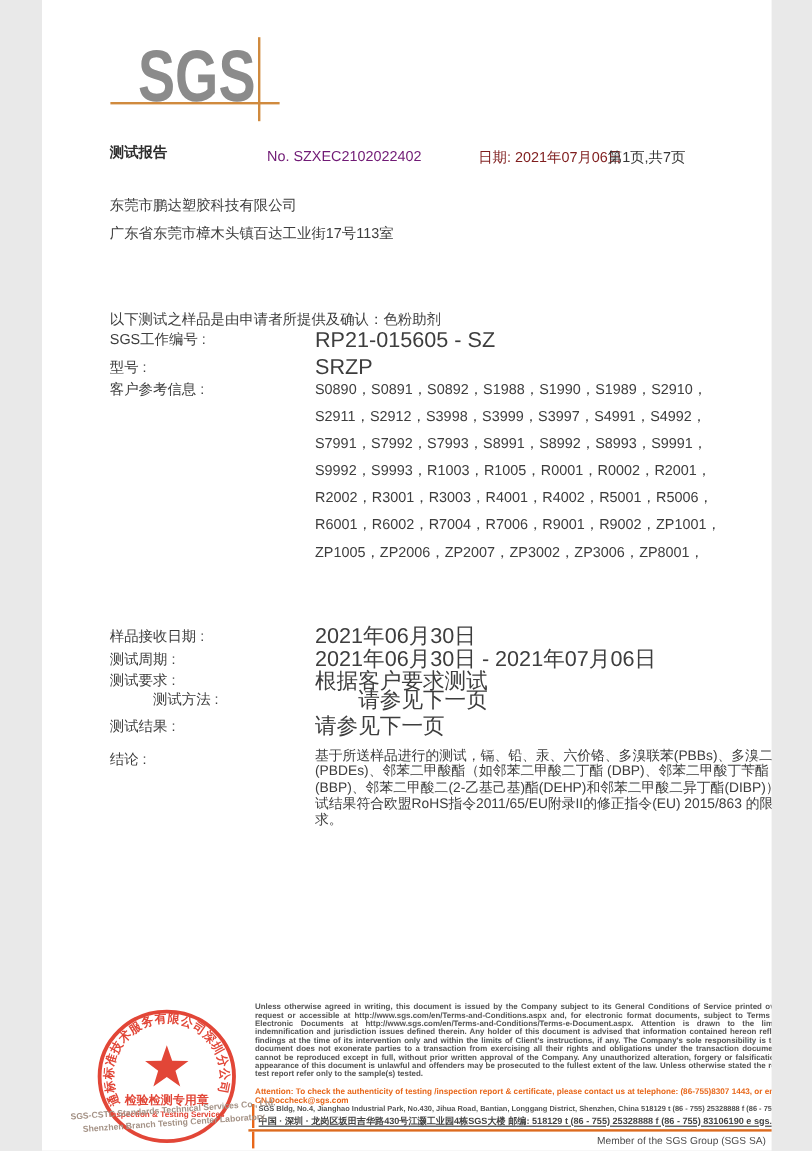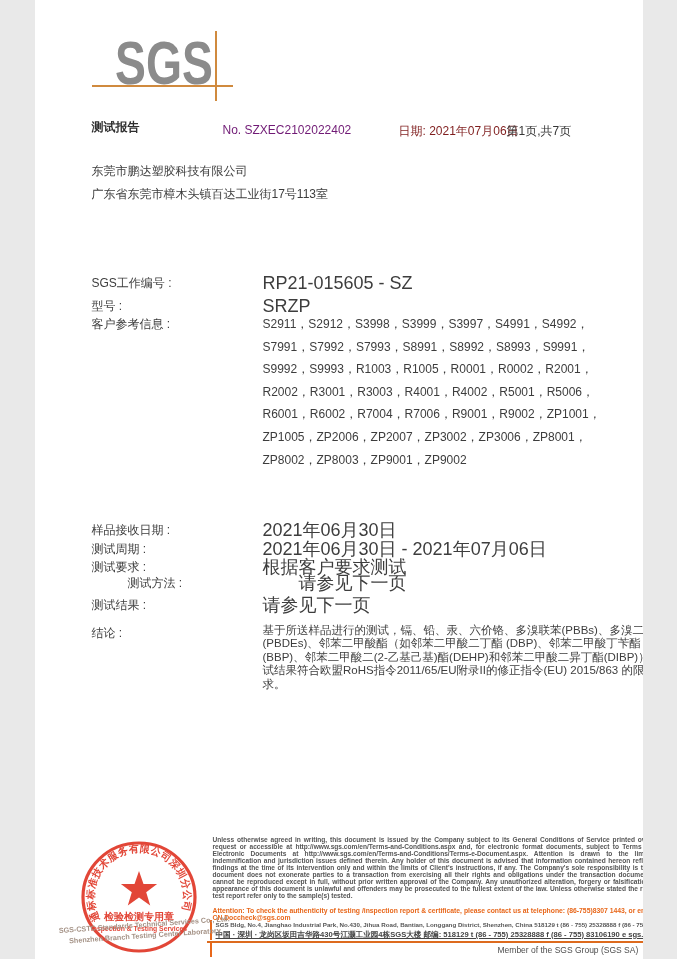--- a/index.html
+++ b/index.html
@@ -74,36 +74,37 @@
   <div class="abs logo-vline"></div>
 
   <div class="abs doc-title">测试报告</div>
   <div class="abs report-no">No. SZXEC2102022402</div>
   <div class="abs report-date">日期: 2021年07月06日</div>
   <div class="abs page-info">第1页,共7页</div>
 
   <div class="abs applicant-name">东莞市鹏达塑胶科技有限公司</div>
   <div class="abs applicant-address">广东省东莞市樟木头镇百达工业街17号113室</div>
 
+  <div class="abs intro-line">以下测试之样品是由申请者所提供及确认：色粉助剂</div>
 
   <div class="lab t-job">SGS工作编号 :</div>
   <div class="val t-job">RP21-015605 - SZ</div>
 
   <div class="lab t-model">型号 :</div>
   <div class="val t-model">SRZP</div>
 
   <div class="lab t-ref">客户参考信息 :</div>
   <div class="ref-lines">
+    <div>S0890，S0891，S0892，S1988，S1990，S1989，S2910，</div>
     <div>S2911，S2912，S3998，S3999，S3997，S4991，S4992，</div>
     <div>S7991，S7992，S7993，S8991，S8992，S8993，S9991，</div>
     <div>S9992，S9993，R1003，R1005，R0001，R0002，R2001，</div>
     <div>R2002，R3001，R3003，R4001，R4002，R5001，R5006，</div>
     <div>R6001，R6002，R7004，R7006，R9001，R9002，ZP1001，</div>
     <div>ZP1005，ZP2006，ZP2007，ZP3002，ZP3006，ZP8001，</div>
-    <div>ZP8002，ZP8003，ZP9001，ZP9002</div>
   </div>
 
   <div class="lab t-received">样品接收日期 :</div>
   <div class="val t-received">2021年06月30日</div>
 
   <div class="lab t-period">测试周期 :</div>
   <div class="val t-period">2021年06月30日 - 2021年07月06日</div>
 
   <div class="lab t-require">测试要求 :</div>
   <div class="val t-require">根据客户要求测试</div>

